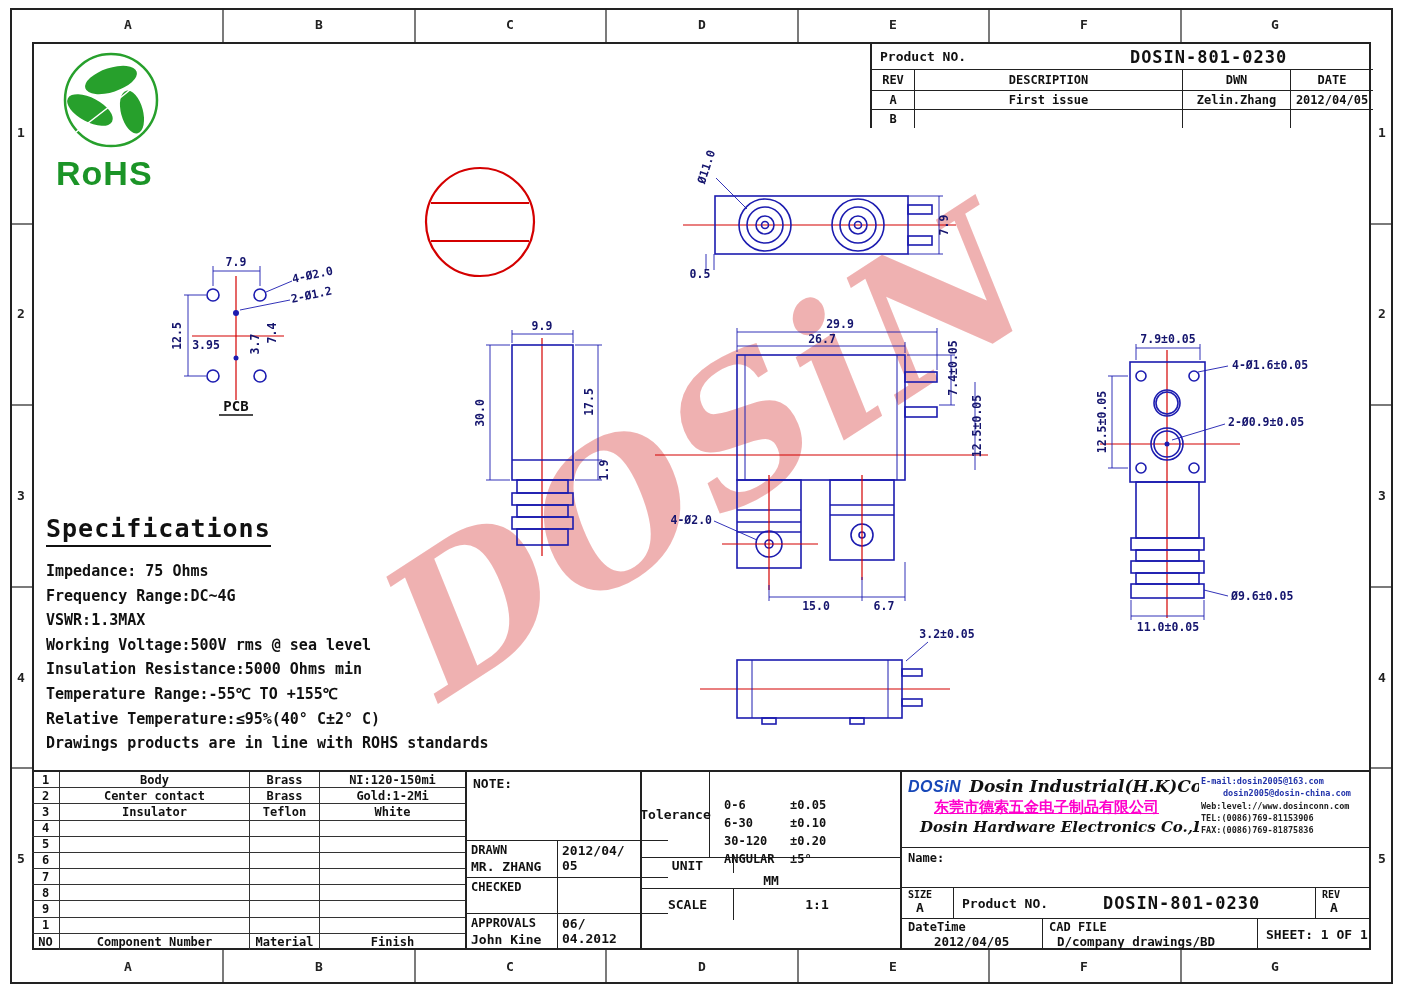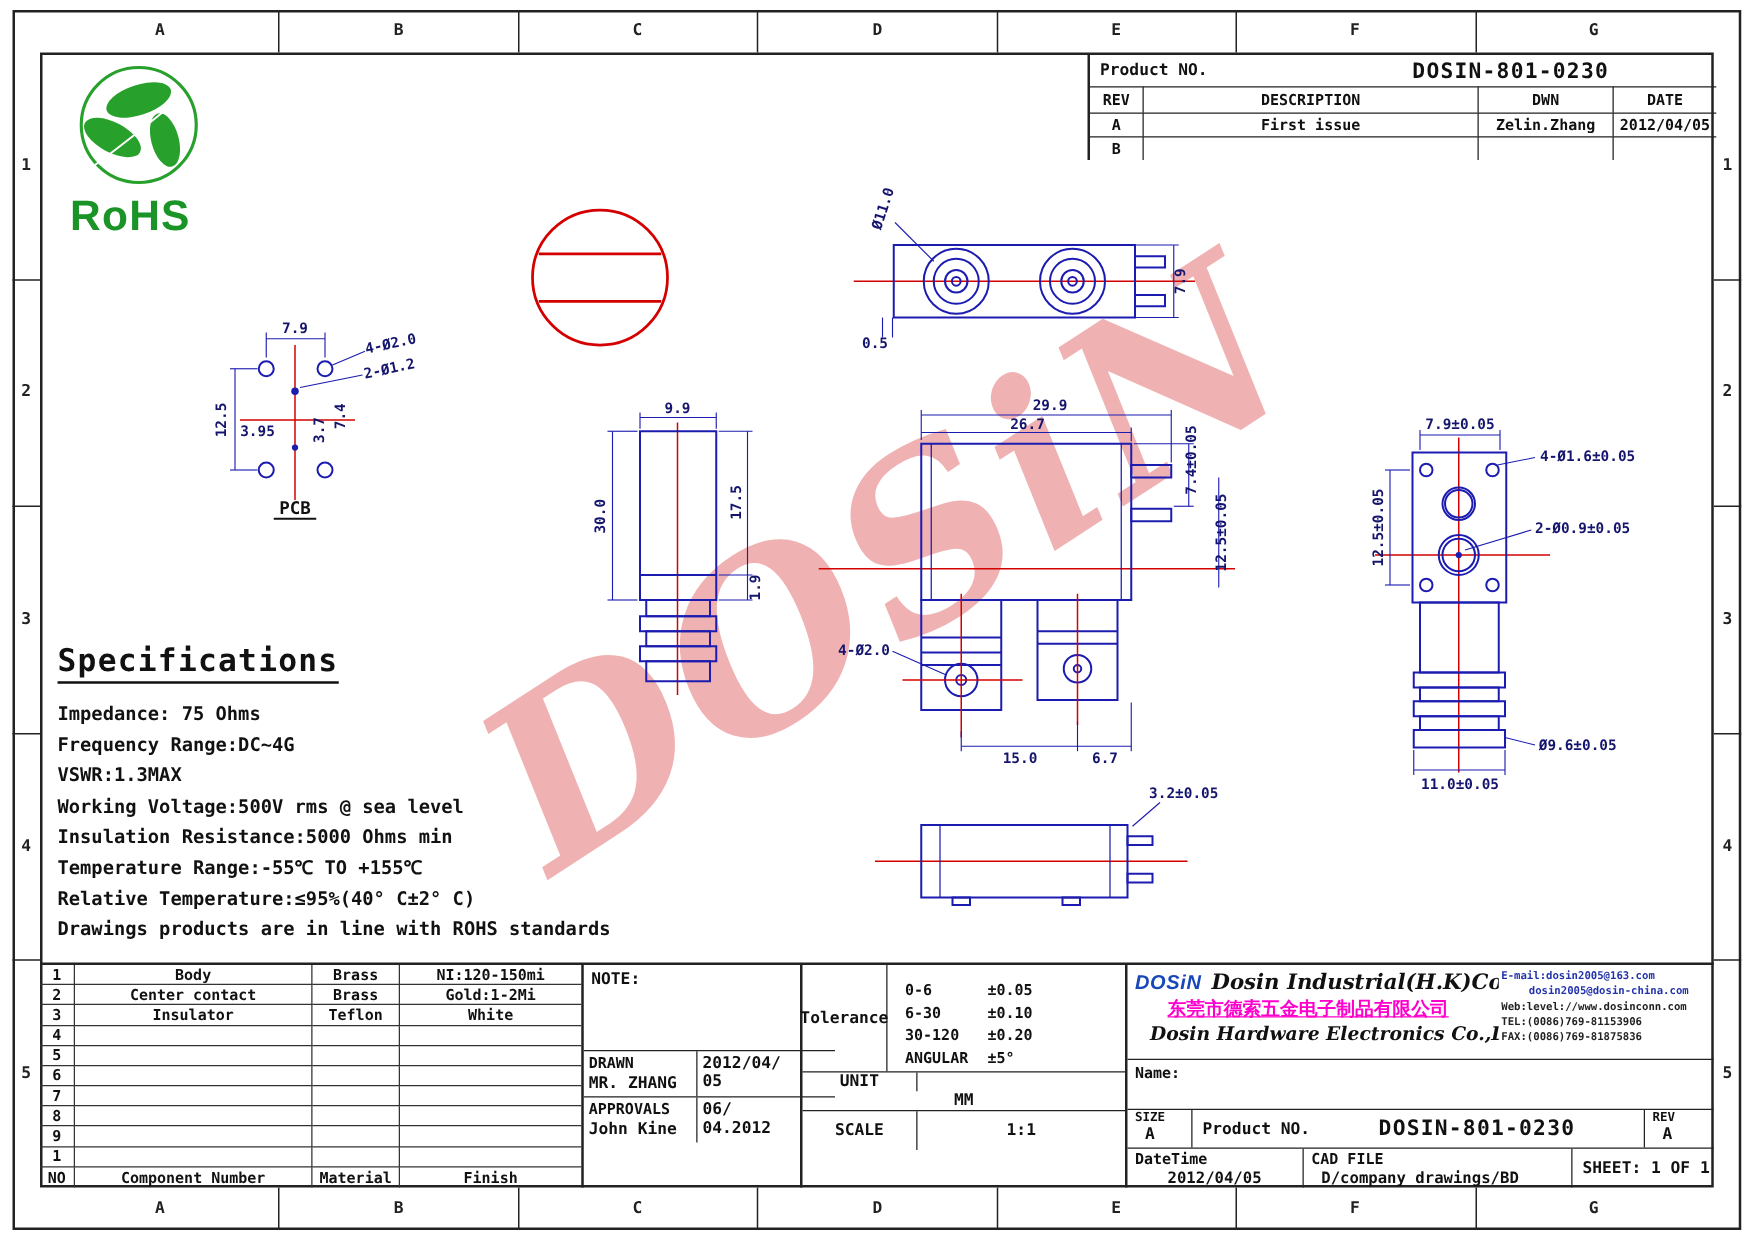--- a/index.html
+++ b/index.html
@@ -49,21 +49,21 @@
   .note-band { display:flex; border-top:1.5px solid #222; }
   .nb-left { width:90px; padding:2px 4px; }
   .nb-right { flex:1; border-left:1.5px solid #222; padding:2px 4px; font:700 13px "DejaVu Sans Mono",monospace; }
   .nb-lbl { display:block; font:700 12px "DejaVu Sans Mono",monospace; }
   .nb-name { display:block; font:700 13px "DejaVu Sans Mono",monospace; margin-top:2px; white-space:nowrap; }
   .b2 { height:37px; } .b3 { height:36px; } .b4 { height:37px; }
 
   .tol-sec { position:absolute; left:608px; top:0; width:260px; height:178px; border-left:2px solid #222; }
   .tol-band { height:85px; display:flex; }
   .tol-label { width:68px; border-right:1.5px solid #222; display:flex; align-items:center; justify-content:center; font:600 13px "DejaVu Sans Mono",monospace; }
-  .tol-vals { flex:1; padding:11px 0 0 14px; }
+  .tol-vals { flex:1; padding:24px 0 0 14px; }
   .tol-row { font:700 12px "DejaVu Sans Mono",monospace; line-height:18px; white-space:nowrap; }
   .tol-range { display:inline-block; width:66px; }
   .vw-band { display:flex; border-top:1.5px solid #222; }
   .vw-label { width:92px; border-right:1.5px solid #222; display:flex; align-items:center; justify-content:center; font:600 13px "DejaVu Sans Mono",monospace; }
   .vw-val { flex:1; display:flex; align-items:center; justify-content:center; font:700 13px "DejaVu Sans Mono",monospace; }
   .h30 { height:30px; } .h31 { height:31px;flex-direction:column; } .h32 { height:32px; }
 
   .co-sec { position:absolute; left:868px; top:0; width:471px; height:178px; border-left:2px solid #222; }
   .co-band { height:75px; display:flex; overflow:hidden; }
   .co-left { flex:1; padding:4px 0 0 6px; overflow:hidden; }
@@ -475,20 +475,26 @@
       <div class="note-band b2">
         <div class="nb-left">
           <span class="nb-lbl">DRAWN</span>
           <span class="nb-name">MR. ZHANG</span>
         </div>
         <div class="nb-right">
           <span style="display:block">2012/04/</span>
           <span style="display:block">05</span>
         </div>
       </div>
+      <div class="note-band b3">
+        <div class="nb-left">
+          <span class="nb-lbl">CHECKED</span>
+        </div>
+        <div class="nb-right"></div>
+      </div>
       <div class="note-band b4">
         <div class="nb-left">
           <span class="nb-lbl">APPROVALS</span>
           <span class="nb-name">John Kine</span>
         </div>
         <div class="nb-right">
           <span style="display:block">06/</span>
           <span style="display:block">04.2012</span>
         </div>
       </div>

